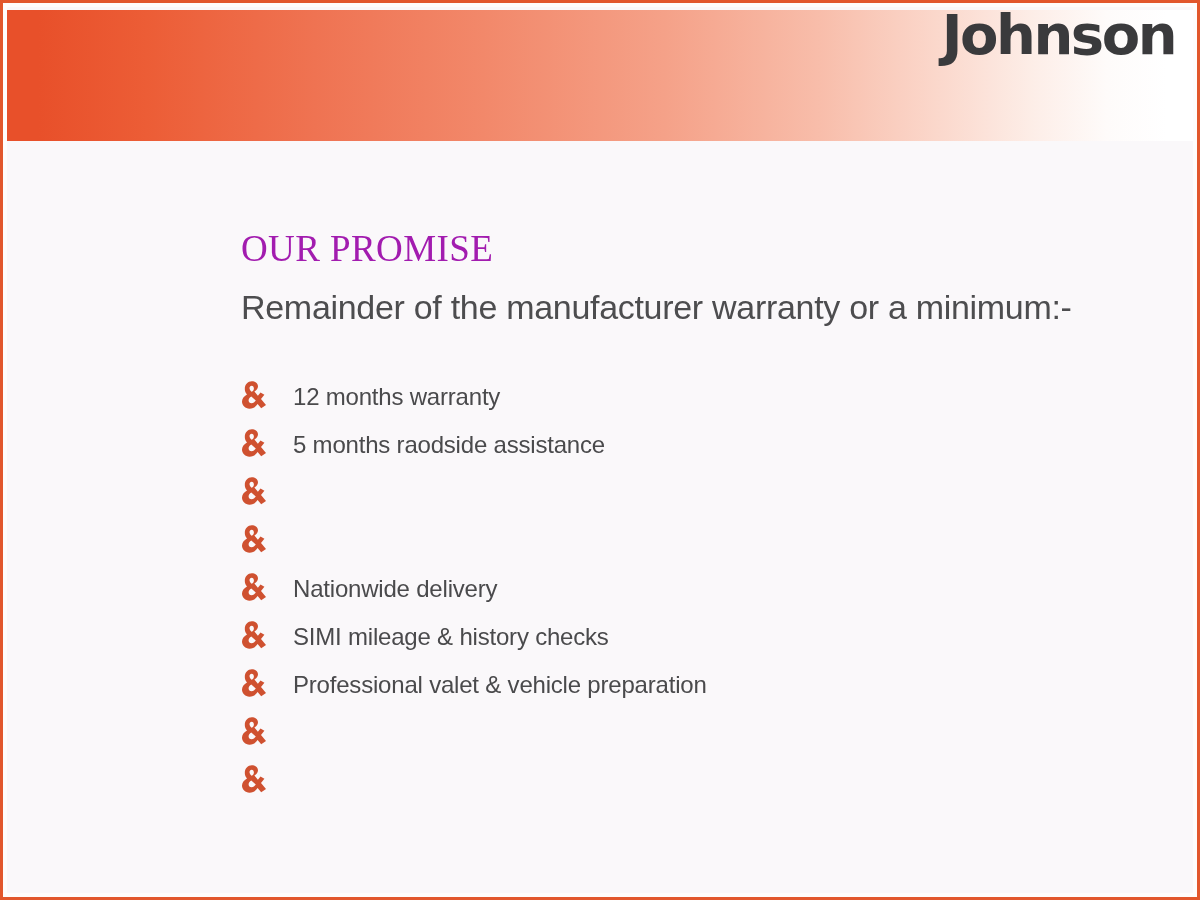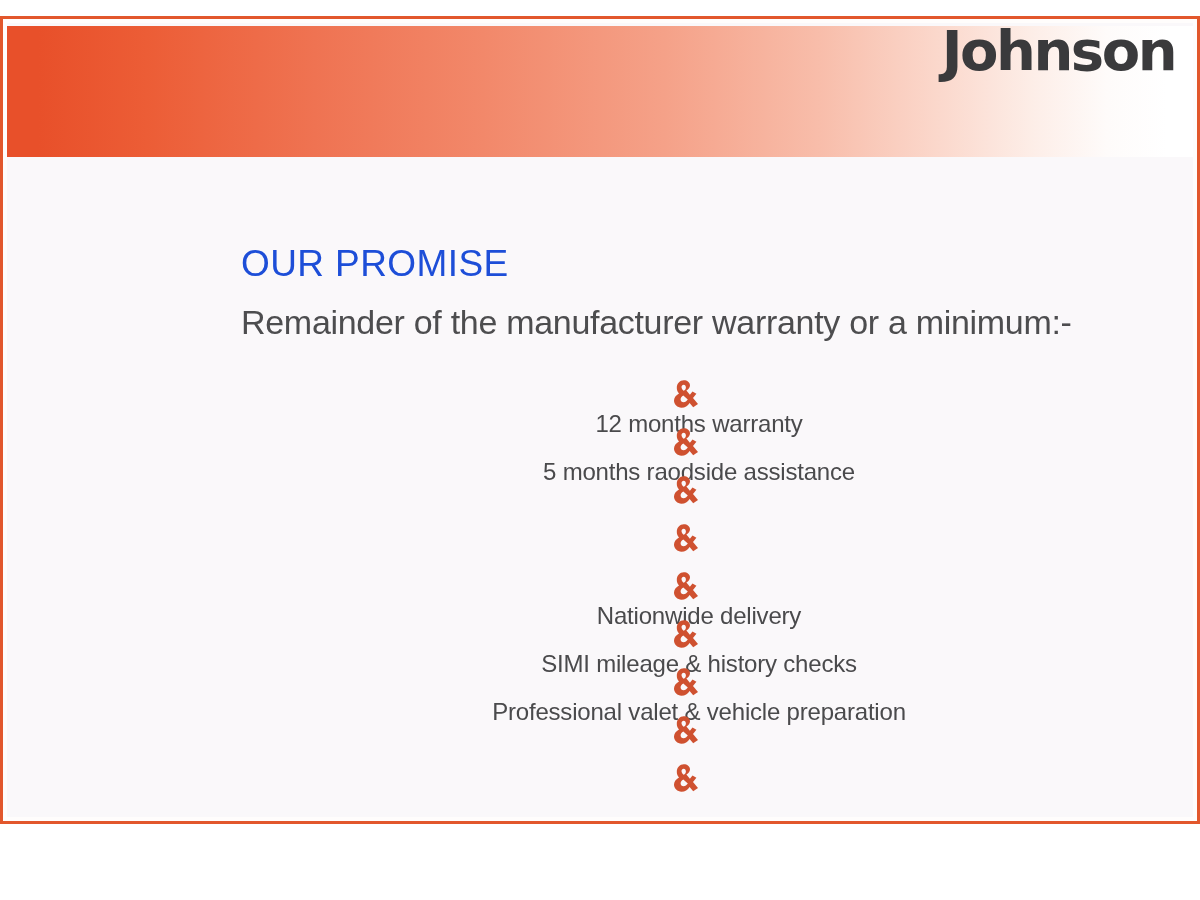--- a/index.html
+++ b/index.html
@@ -13,26 +13,25 @@
     overflow: hidden;
     background: #ffffff;
     font-family: "Liberation Sans", sans-serif;
     -webkit-font-smoothing: antialiased;
   }
 
   
   .page {
     position: relative;
     width: 1200px;
-    height: 808px;
+    height: 900px;
     box-sizing: border-box;
     background: #faf8fa;
     border: 3px solid #e2572c;
     overflow: hidden;
-    margin-top: 16px;
   }
 
   
   .page::after {
     content: "";
     position: absolute;
     left: 0; top: 0; right: 0; bottom: 0;
     border: 4px solid #fffdfc;
     pointer-events: none;
     z-index: 4;
@@ -114,42 +113,41 @@
     top: 224px;
     right: 40px;
     z-index: 3;
   }
 
   .promise-title {
     margin: 0 0 18px 0;
     font-size: 37px;
     font-weight: normal;
     letter-spacing: 0.4px;
-    color: #1d4ed8;
-    font-family: Liberation Sans, sans-serif;
+    color: #a21caf;
+    font-family: Liberation Serif, serif;
   }
 
   .promise-subtitle {
     margin: 0 0 36px 0;
     font-size: 34px;
     font-weight: normal;
     letter-spacing: -0.3px;
     color: #4d4d4f;
   }
 
   .promise-list {
     list-style: none;
     margin: 0;
     padding: 0;
   }
   .promise-item {
     display: flex;
-    align-items: center;
+    align-items: flex-end;
     height: 48px;
-    flex-direction: column;
   }
   .bullet-amp {
     flex: 0 0 auto;
     width: 30px;
     height: 32px;
     margin-right: 22px;
     display: flex;
     align-items: center;
     justify-content: center;
   }

